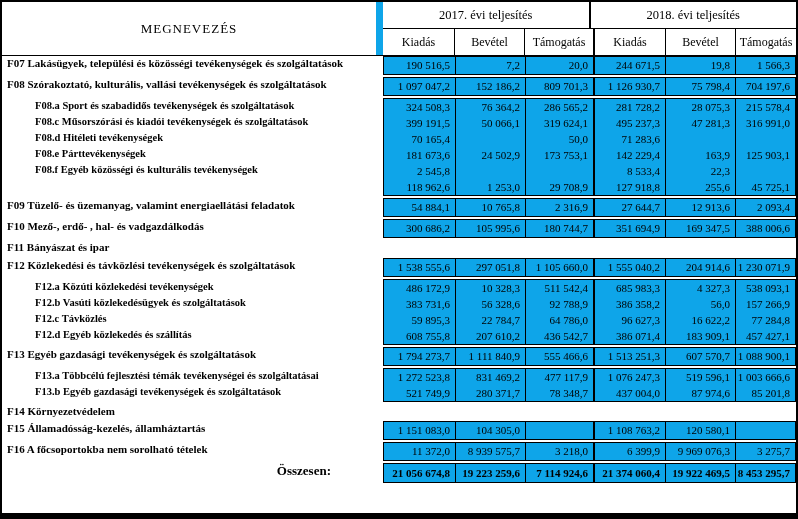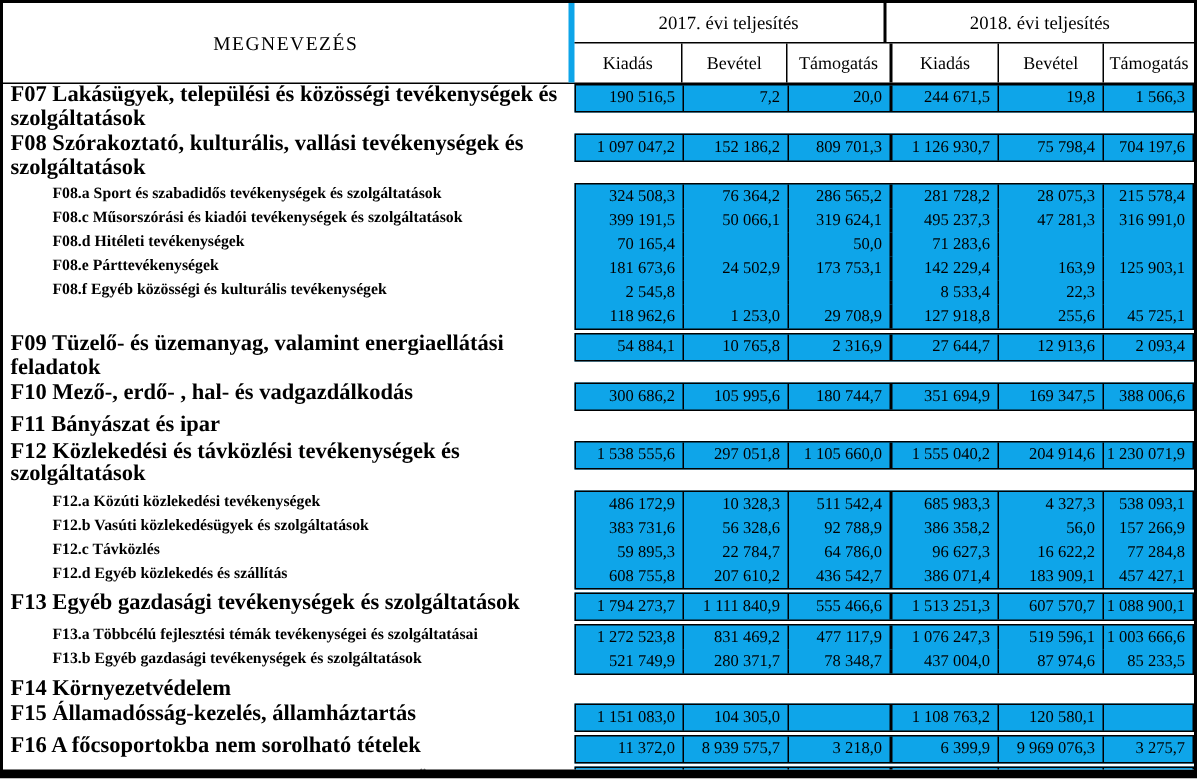--- a/index.html
+++ b/index.html
@@ -4,37 +4,37 @@
 <style>
   html,body{margin:0;padding:0;background:#fff;}
   .sheet{
     width:798px;height:519px;box-sizing:border-box;
     border:2px solid #000;border-bottom:6px solid #000;
     font-family:"Liberation Serif", serif;color:#000;background:#fff;
     overflow:hidden;
   }
   
   .hdr{display:flex;height:54px;border-bottom:1px solid #000;box-sizing:border-box;}
-  .hdr-left{width:381px;box-sizing:border-box;border-right:4px solid #0ea5e9;
+  .hdr-left{width:381px;box-sizing:border-box;border-right:7px solid #0ea5e9;
     display:flex;align-items:center;justify-content:center;
     font-size:13px;letter-spacing:1px;}
   .hdr-right{flex:1;display:flex;flex-direction:column;}
   .hdr-years{display:flex;height:27px;border-bottom:1px solid #000;box-sizing:border-box;}
   .year{flex:1;display:flex;align-items:center;justify-content:center;font-size:12.5px;box-sizing:border-box;}
   .year.y2{border-left:2px solid #000;}
   .hdr-cols{display:grid;grid-template-columns:71px 70px 69px 72px 70px 1fr;flex:1;}
   .hcol{display:flex;align-items:center;justify-content:center;font-size:12px;
     border-left:1px solid #000;box-sizing:border-box;}
   .hcol:nth-child(1){border-left:none;}
   .hcol:nth-child(4){border-left-width:2px;}
   
   .body{padding:0;}
   .row{display:flex;align-items:flex-start;margin-bottom:2px;}
   .rlabel{width:381px;box-sizing:border-box;padding:0 6px 0 5px;
-    font-weight:bold;font-size:15px;line-height:15.5px;}
+    font-weight:bold;font-size:11px;line-height:15.5px;}
   .rlabels{width:381px;box-sizing:border-box;}
   .sublabel{font-weight:bold;font-size:10.5px;line-height:16px;height:16px;
     padding-left:33px;white-space:nowrap;overflow:hidden;}
   .strip{width:413px;box-sizing:border-box;border:1px solid #000;
     display:grid;grid-template-columns:71px 70px 68px 72px 70px 1fr;background:#0ea5e9;}
   .cell{box-sizing:border-box;text-align:right;padding-right:5px;
     font-size:11px;height:17px;line-height:17px;border-left:1px solid #000;
     white-space:nowrap;overflow:hidden;}
   .strip .cell:nth-child(6n+1){border-left:none;}
   .strip .cell:nth-child(6n+4){border-left-width:2px;}
@@ -225,21 +225,21 @@
           <div class="cell">831 469,2</div>
           <div class="cell">477 117,9</div>
           <div class="cell">1 076 247,3</div>
           <div class="cell">519 596,1</div>
           <div class="cell">1 003 666,6</div>
           <div class="cell">521 749,9</div>
           <div class="cell">280 371,7</div>
           <div class="cell">78 348,7</div>
           <div class="cell">437 004,0</div>
           <div class="cell">87 974,6</div>
-          <div class="cell">85 233,5</div>
+          <div class="cell">85 201,8</div>
         </div>
       </div>
       <div class="row main">
         <div class="rlabel">F14 Környezetvédelem</div>
       </div>
       <div class="row main">
         <div class="rlabel">F15 Államadósság-kezelés, államháztartás</div>
         <div class="strip">
           <div class="cell">1 151 083,0</div>
           <div class="cell">104 305,0</div>

